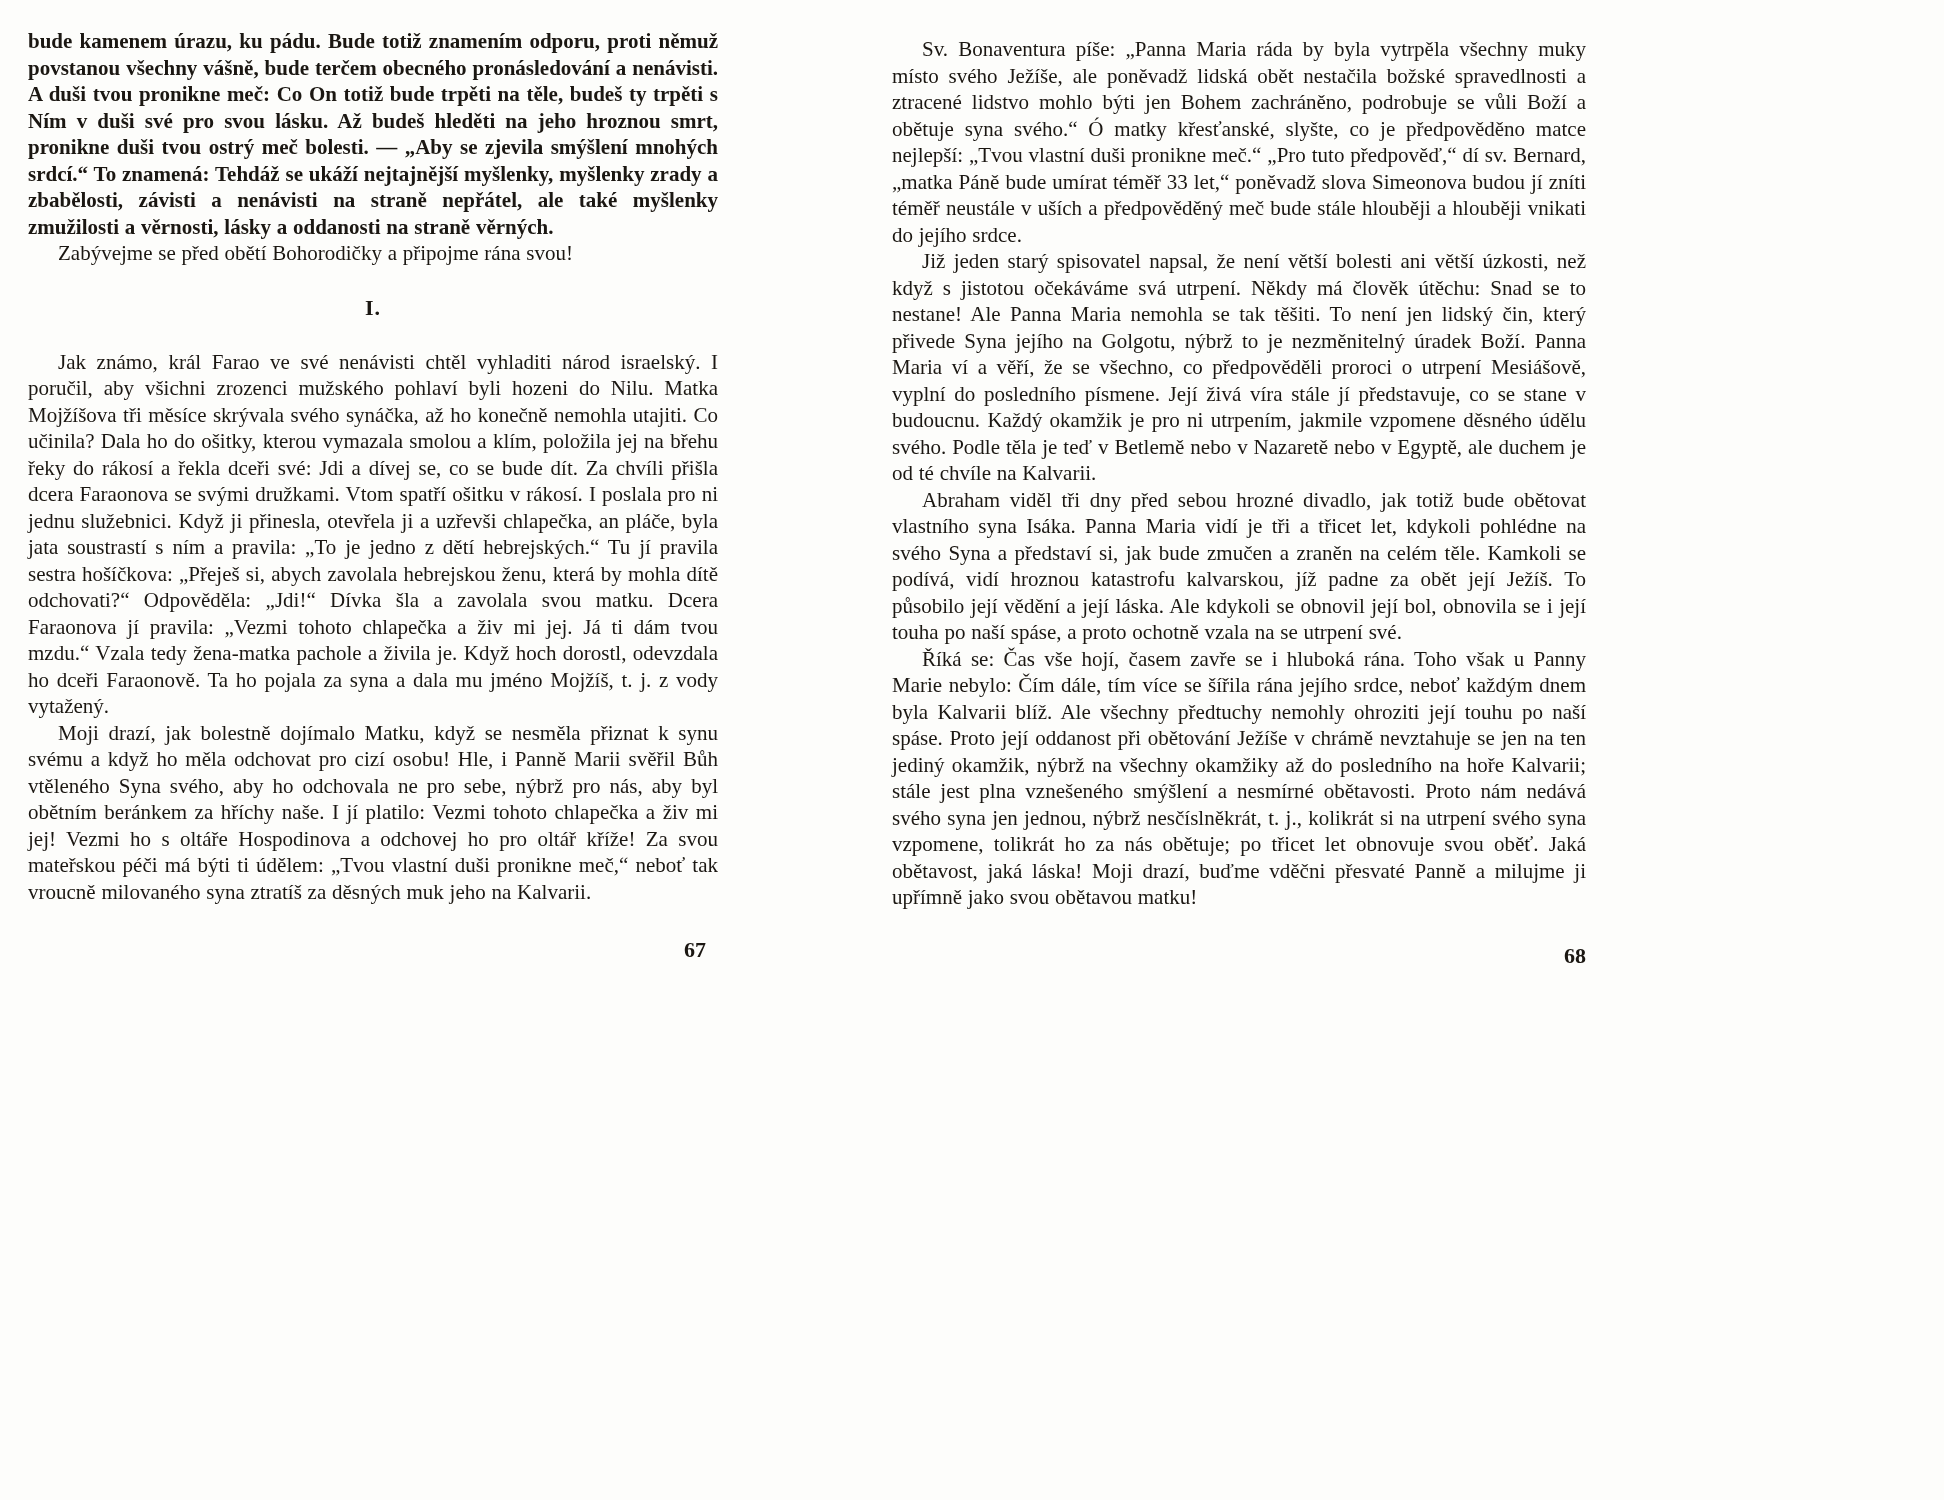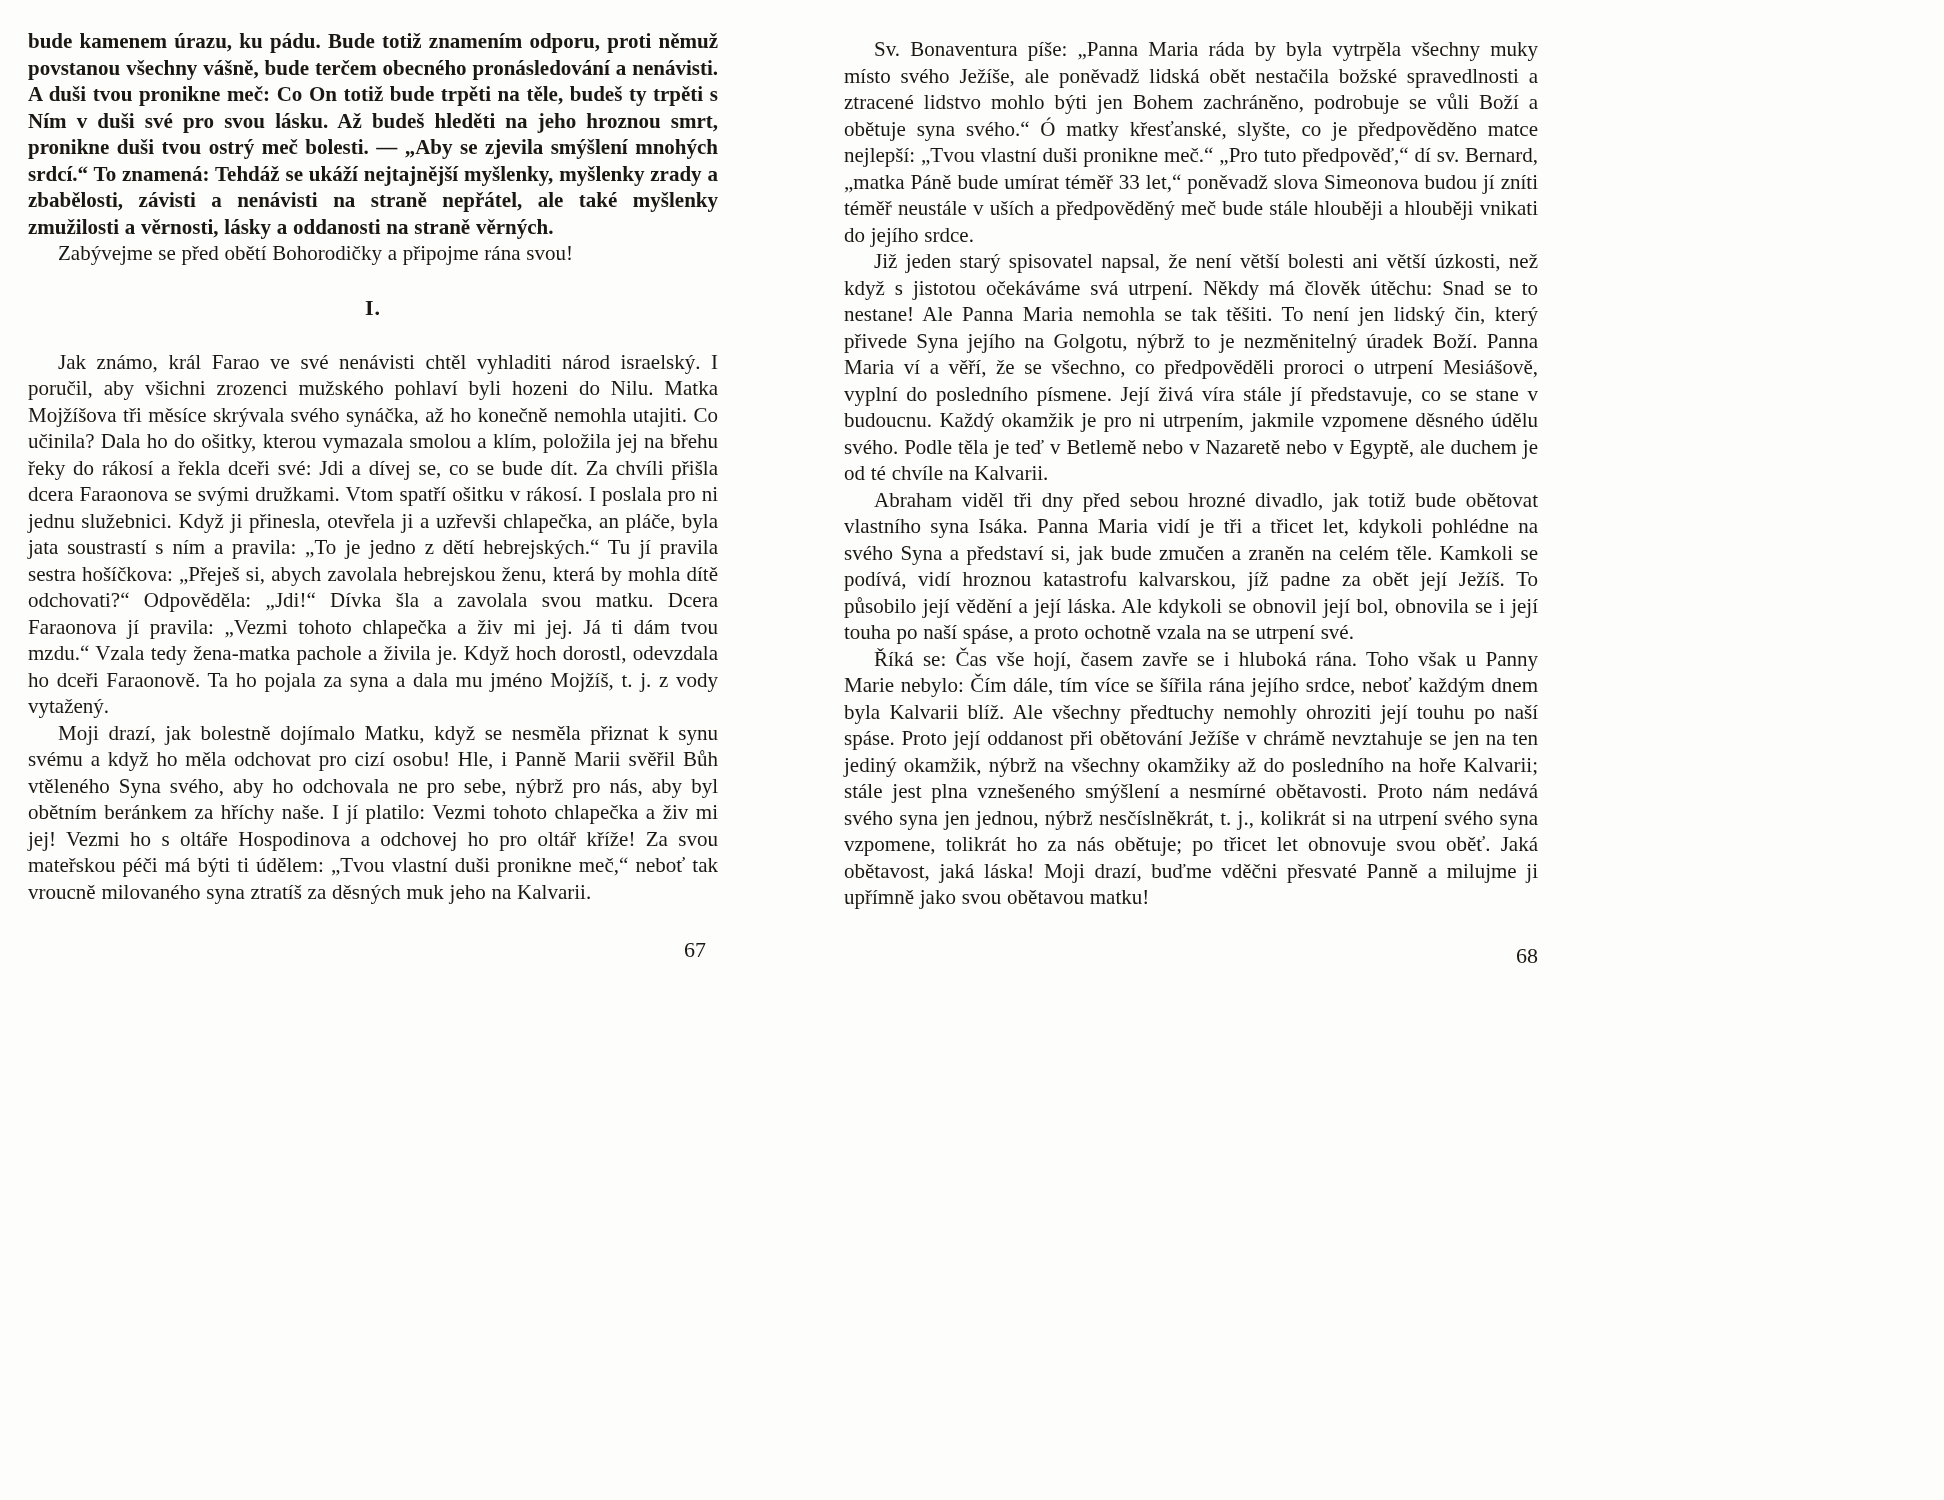--- a/index.html
+++ b/index.html
@@ -17,21 +17,21 @@
   }
   .page {
     position: absolute;
   }
   .page-left {
     left: 28px;
     top: 28px;
     width: 690px;
   }
   .page-right {
-    left: 844px;
+    left: 892px;
     top: 36px;
     width: 694px;
   }
   .text-block p {
     margin: 0;
     font-size: 21px;
     line-height: 26.5px;
     text-align: justify;
     text-indent: 30px;
     word-spacing: 0.5px;
@@ -44,21 +44,21 @@
     text-align: center;
     font-size: 22px;
     font-weight: bold;
     margin: 28px 0 28px 0;
     letter-spacing: 1px;
   }
   .italic {
   }
   .page-number {
     font-size: 22px;
-    font-weight: normal;
+    font-weight: bold;
     margin-top: 32px;
   }
   .page-number-left {
     text-align: right;
     padding-right: 12px;
   }
   .page-number-right {
     text-align: right;
     padding-left: 6px;
   }

